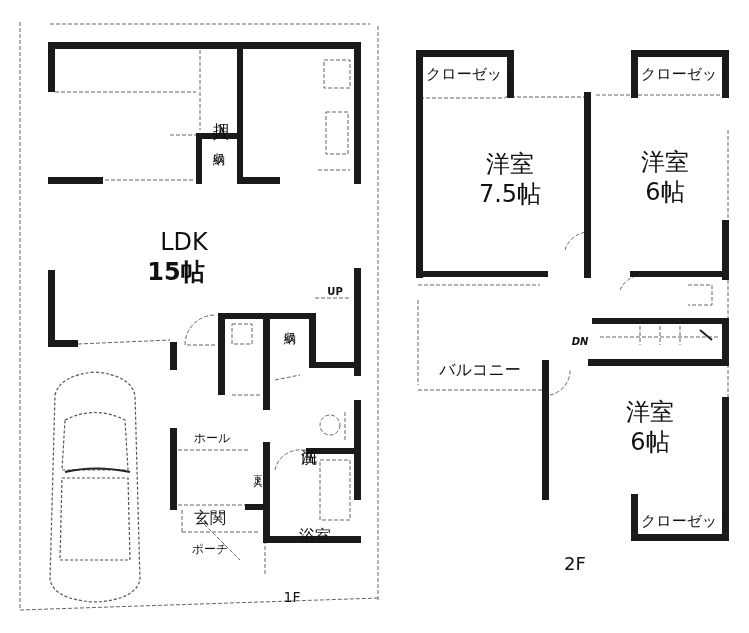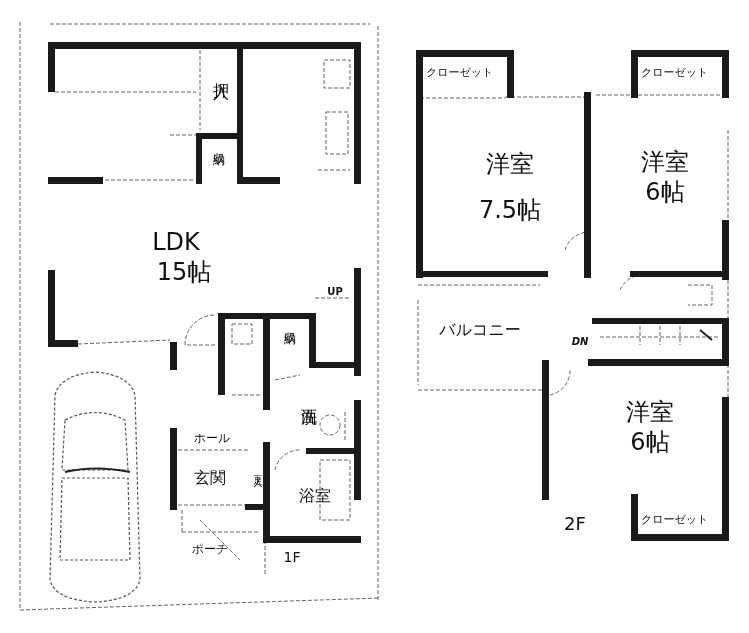--- a/index.html
+++ b/index.html
@@ -2,25 +2,25 @@
 <html><head>
 <meta charset="utf-8">
 <style>
   html, body { margin: 0; padding: 0; background: #ffffff; }
   body { width: 749px; height: 633px; position: relative; overflow: hidden;
          font-family: "DejaVu Sans", sans-serif; color: #111; }
   .plan { position: absolute; left: 0; top: 0; width: 749px; height: 633px; }
   .wall { position: absolute; background: #1a1a1a; }
   .lbl { position: absolute; text-align: center; color: #111; line-height: 1.05; white-space: pre; }
   .big { font-size: 24px; }
-  .mid { font-size: 16px; }
+  .mid { font-size: 16px; margin-top: 40px; }
   .sm  { font-size: 12px; }
   .xs  { font-size: 10px; }
   .vert { writing-mode: vertical-rl; text-orientation: upright; letter-spacing: 1px; }
-  .closet-lbl { position: absolute; font-size: 11px; color: #111; white-space: nowrap; }
+  .closet-lbl { position: absolute; font-size: 15px; color: #111; white-space: nowrap; }
   svg { position: absolute; left: 0; top: 0; }
 </style>
 </head>
 <body>
 
 <div class="plan">
 
   <svg width="749" height="633">
 
     <g stroke="#666" stroke-width="1" fill="none" stroke-dasharray="4 2">
@@ -133,35 +133,35 @@
   <div class="wall" style="left:588px;top:359px;width:141px;height:7px;"></div>
   <div class="wall" style="left:722px;top:318px;width:7px;height:48px;"></div>
   <div class="wall" style="left:542px;top:360px;width:7px;height:140px;"></div>
   <div class="wall" style="left:722px;top:397px;width:7px;height:105px;"></div>
   <div class="wall" style="left:631px;top:494px;width:7px;height:46px;"></div>
   <div class="wall" style="left:631px;top:534px;width:98px;height:7px;"></div>
   <div class="wall" style="left:722px;top:494px;width:7px;height:47px;"></div>
 
   <div class="lbl mid vert" style="left:209px;top:70px;width:20px;">押入</div>
   <div class="lbl sm vert" style="left:209px;top:143px;width:16px;">収納</div>
-  <div class="lbl big" style="left:116px;top:230px;width:120px;">LDK</div>
-  <div class="lbl big" style="left:124px;top:260px;width:120px;">15帖</div>
+  <div class="lbl big" style="left:124px;top:230px;width:120px;">LDK</div>
+  <div class="lbl big" style="left:116px;top:260px;width:120px;font-weight:bold;">15帖</div>
   <div class="lbl xs" style="left:320px;top:287px;width:30px;font-weight:bold;">UP</div>
   <div class="lbl sm vert" style="left:280px;top:322px;width:16px;">収納</div>
   <div class="lbl sm" style="left:182px;top:432px;width:60px;">ホール</div>
   <div class="lbl mid vert" style="left:295px;top:396px;width:22px;">洗面</div>
   <div class="lbl mid" style="left:185px;top:470px;width:50px;">玄関</div>
   <div class="lbl xs vert" style="left:250px;top:468px;width:12px;font-size:9px;">下足入</div>
   <div class="lbl mid" style="left:285px;top:488px;width:60px;">浴室</div>
   <div class="lbl sm" style="left:180px;top:543px;width:60px;">ポーチ</div>
   <div class="lbl mid" style="left:272px;top:550px;width:40px;font-size:14px;">1F</div>
 
   <div class="closet-lbl" style="left:426px;top:65px;">クローゼット</div>
   <div class="lbl big" style="left:455px;top:152px;width:110px;">洋室</div>
-  <div class="lbl big" style="left:455px;top:182px;width:110px;margin-top:16px;">7.5帖</div>
+  <div class="lbl big" style="left:455px;top:182px;width:110px;">7.5帖</div>
   <div class="closet-lbl" style="left:641px;top:65px;">クローゼット</div>
   <div class="lbl big" style="left:615px;top:150px;width:100px;">洋室</div>
   <div class="lbl big" style="left:615px;top:180px;width:100px;">6帖</div>
   <div class="lbl mid" style="left:430px;top:322px;width:100px;">バルコニー</div>
   <div class="lbl xs" style="left:568px;top:337px;width:24px;font-weight:bold;font-style:italic;">DN</div>
   <div class="lbl big" style="left:600px;top:400px;width:100px;">洋室</div>
   <div class="lbl big" style="left:600px;top:430px;width:100px;">6帖</div>
   <div class="closet-lbl" style="left:641px;top:512px;">クローゼット</div>
   <div class="lbl mid" style="left:555px;top:515px;width:40px;font-size:18px;">2F</div>
 

